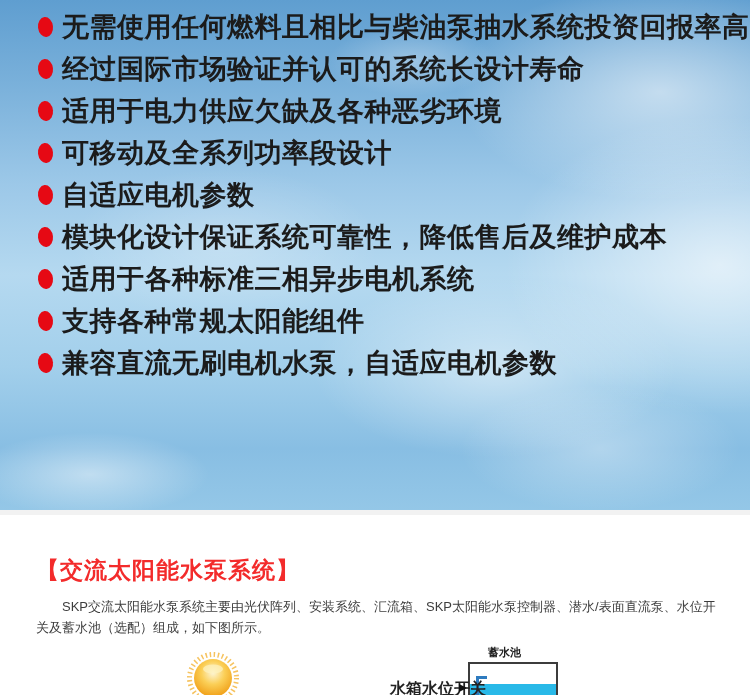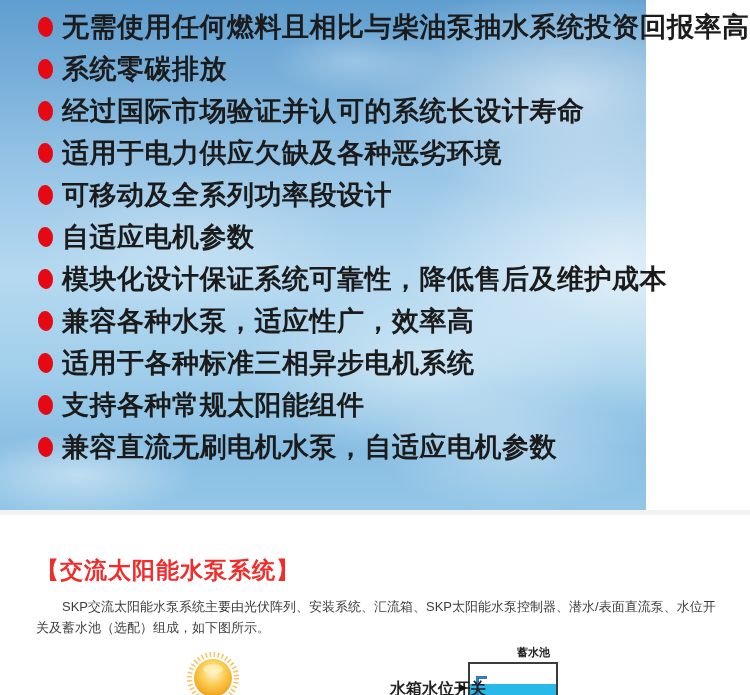--- a/index.html
+++ b/index.html
@@ -2,21 +2,21 @@
 <html><head>
 <meta charset="utf-8">
 <style>
   html,body{margin:0;padding:0;background:#ffffff;}
   .page{
     position:relative;width:750px;height:695px;overflow:hidden;
     font-family:"Liberation Sans","DejaVu Sans",sans-serif;background:#ffffff;
   }
   
   .hero{
-    position:absolute;left:0;top:0;width:646px;height:510px;
+    position:absolute;left:0;top:0;width:750px;height:510px;
     background:
       radial-gradient(ellipse 170px 60px at 12% 93%, rgba(255,255,255,.45), rgba(255,255,255,0) 70%),
       radial-gradient(ellipse 120px 50px at 55% 12%, rgba(255,255,255,.30), rgba(255,255,255,0) 70%),
       radial-gradient(ellipse 300px 160px at 88% 18%, rgba(255,255,255,.55), rgba(255,255,255,0) 68%),
       radial-gradient(ellipse 330px 230px at 96% 52%, rgba(255,255,255,.60), rgba(255,255,255,0) 65%),
       radial-gradient(ellipse 260px 130px at 66% 72%, rgba(255,255,255,.45), rgba(255,255,255,0) 70%),
       radial-gradient(ellipse 220px 110px at 30% 48%, rgba(255,255,255,.25), rgba(255,255,255,0) 70%),
       radial-gradient(ellipse 200px 90px at 80% 88%, rgba(255,255,255,.35), rgba(255,255,255,0) 70%),
       linear-gradient(180deg,#5f9ed0 0%,#79b0da 16%,#9cc8e8 36%,#b5d9f0 54%,#a2cfeb 72%,#88bee3 88%,#94c7e7 100%);
   }
@@ -46,21 +46,21 @@
   .sun{position:absolute;left:186px;top:141px;width:54px;height:54px;}
   .tank{
     position:absolute;left:468px;top:152px;width:90px;height:50px;
     border:2px solid #3c3c3c;background:#ffffff;box-sizing:border-box;
   }
   .tank-water{position:absolute;left:0;right:0;top:20px;bottom:0;background:#29b9e8;}
   .float-switch{position:absolute;left:6px;top:12px;width:12px;height:34px;}
   .float-switch .v{position:absolute;left:0;top:0;width:2.5px;height:34px;background:#2e7bbf;}
   .float-switch .h{position:absolute;left:0;top:0;width:11px;height:2.5px;background:#2e7bbf;}
   .tank-label{
-    position:absolute;left:460px;top:135px;width:90px;text-align:right;
+    position:absolute;left:488px;top:135px;width:90px;text-align:left;
     font-size:11px;font-weight:700;color:#222222;
   }
   .switch-label{
     position:absolute;left:390px;top:169px;width:66px;text-align:right;
     font-size:16px;font-weight:700;color:#222222;white-space:nowrap;
   }
   .switch-arrow{
     position:absolute;left:459px;top:174px;width:0;height:0;
     border-left:8px solid #111111;border-top:4px solid transparent;border-bottom:4px solid transparent;
   }
@@ -71,45 +71,37 @@
 <div class="page">
 
   <div class="hero">
     <div class="bullets">
       <div class="bullet-row">
         <span class="dot"></span>
         <span class="btext">无需使用任何燃料且相比与柴油泵抽水系统投资回报率高</span>
       </div>
       <div class="bullet-row">
         <span class="dot"></span>
-        <span class="btext">系统零碳排放</span>
-      </div>
-      <div class="bullet-row">
-        <span class="dot"></span>
         <span class="btext">经过国际市场验证并认可的系统长设计寿命</span>
       </div>
       <div class="bullet-row">
         <span class="dot"></span>
         <span class="btext">适用于电力供应欠缺及各种恶劣环境</span>
       </div>
       <div class="bullet-row">
         <span class="dot"></span>
         <span class="btext">可移动及全系列功率段设计</span>
       </div>
       <div class="bullet-row">
         <span class="dot"></span>
         <span class="btext">自适应电机参数</span>
       </div>
       <div class="bullet-row">
         <span class="dot"></span>
         <span class="btext">模块化设计保证系统可靠性，降低售后及维护成本</span>
-      </div>
-      <div class="bullet-row">
-        <span class="dot"></span>
-        <span class="btext">兼容各种水泵，适应性广，效率高</span>
       </div>
       <div class="bullet-row">
         <span class="dot"></span>
         <span class="btext">适用于各种标准三相异步电机系统</span>
       </div>
       <div class="bullet-row">
         <span class="dot"></span>
         <span class="btext">支持各种常规太阳能组件</span>
       </div>
       <div class="bullet-row">

